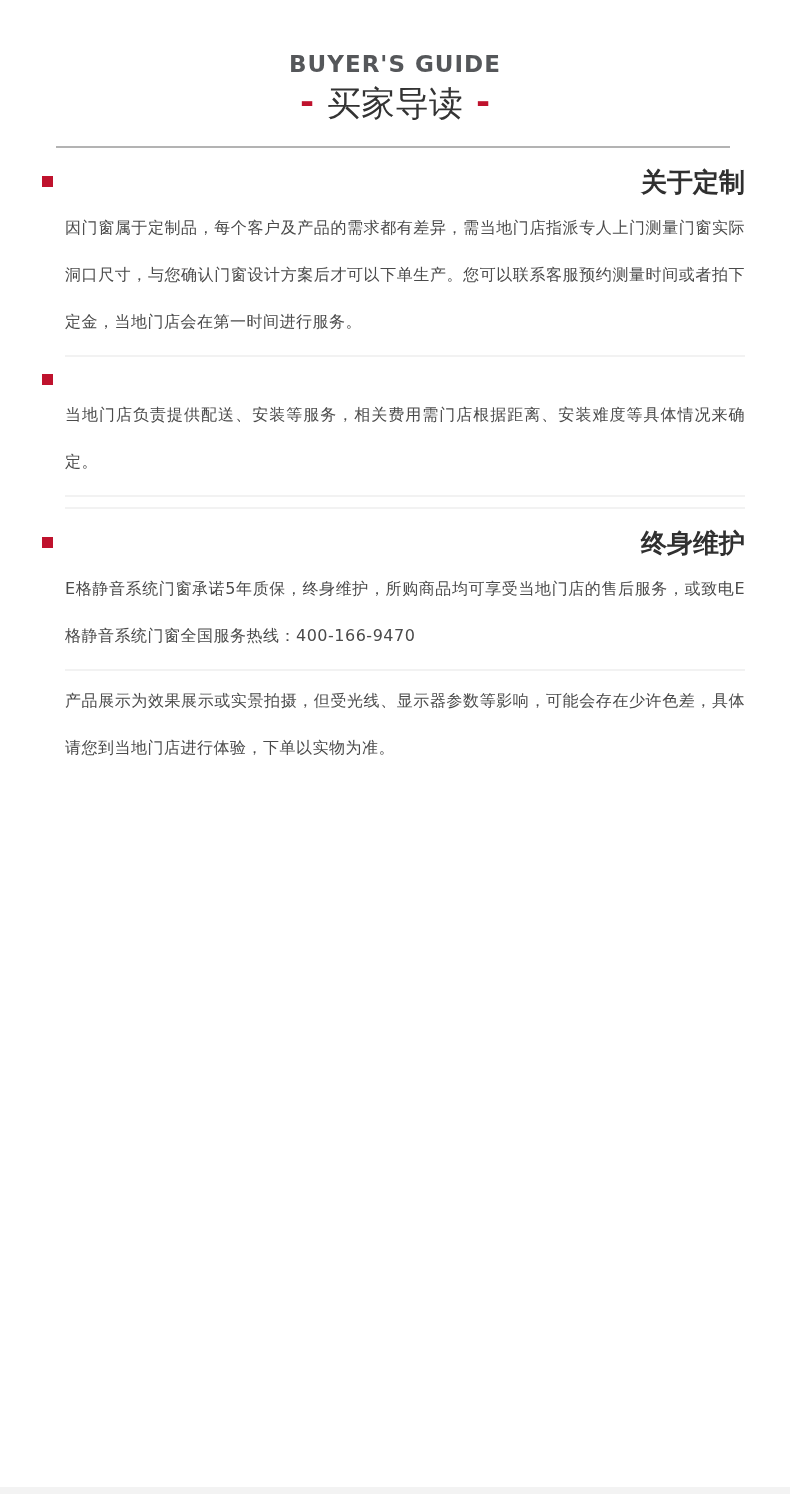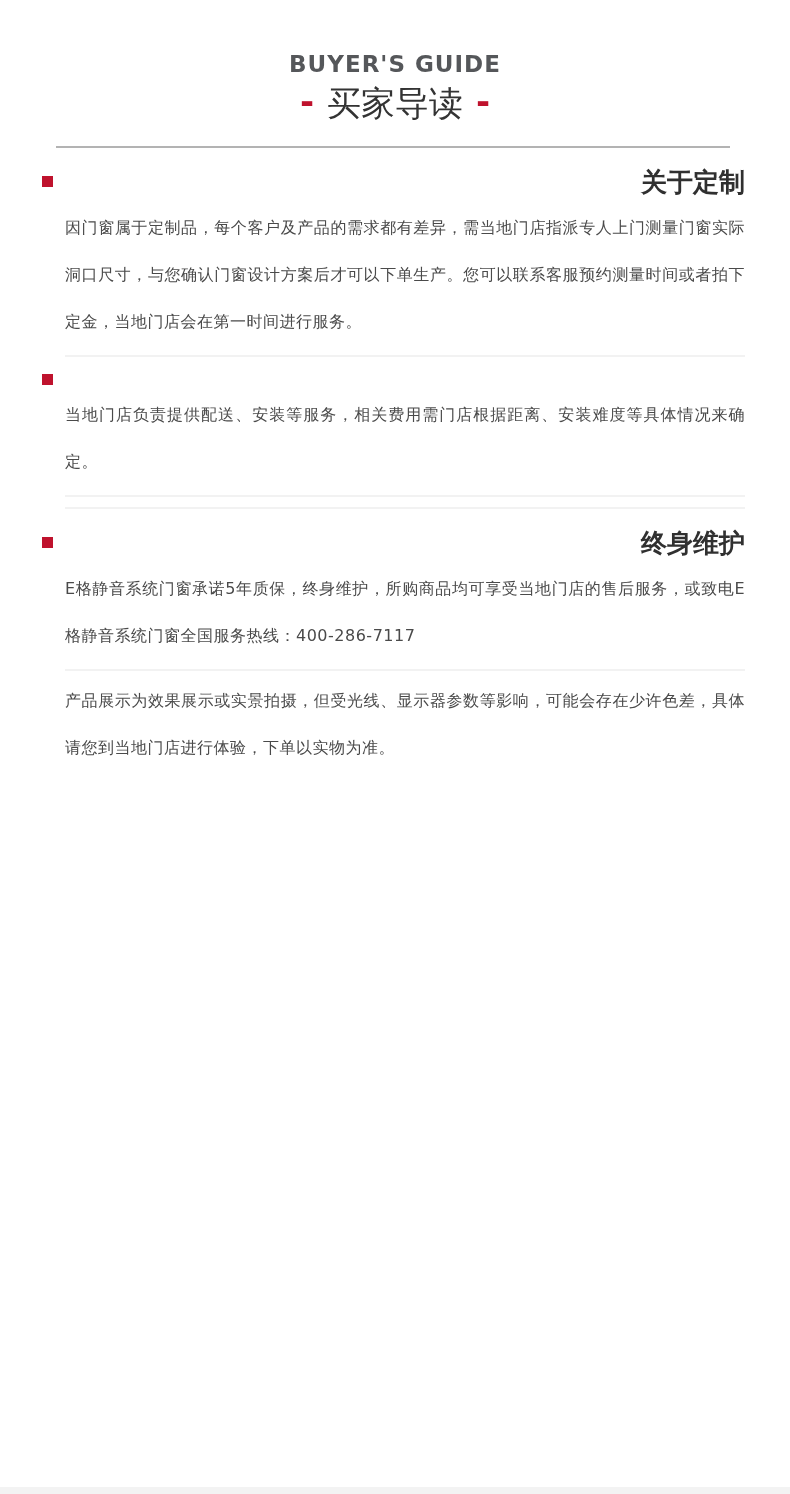--- a/index.html
+++ b/index.html
@@ -100,21 +100,21 @@
 
     <section>
       <div class="sec-divider"></div>
     </section>
 
     <section>
       <div class="sec-head">
         <span class="bullet"></span>
         <h2 class="sec-title">终身维护</h2>
       </div>
-      <p class="sec-body">E格静音系统门窗承诺5年质保，终身维护，所购商品均可享受当地门店的售后服务，或致电E格静音系统门窗全国服务热线：400-286-7117</p>
+      <p class="sec-body">E格静音系统门窗承诺5年质保，终身维护，所购商品均可享受当地门店的售后服务，或致电E格静音系统门窗全国服务热线：400-166-9470</p>
       <div class="sec-divider"></div>
     </section>
 
     <section>
       <p class="sec-body">产品展示为效果展示或实景拍摄，但受光线、显示器参数等影响，可能会存在少许色差，具体请您到当地门店进行体验，下单以实物为准。</p>
     </section>
 
   </main>
 
   <div class="bottom-strip"></div>

